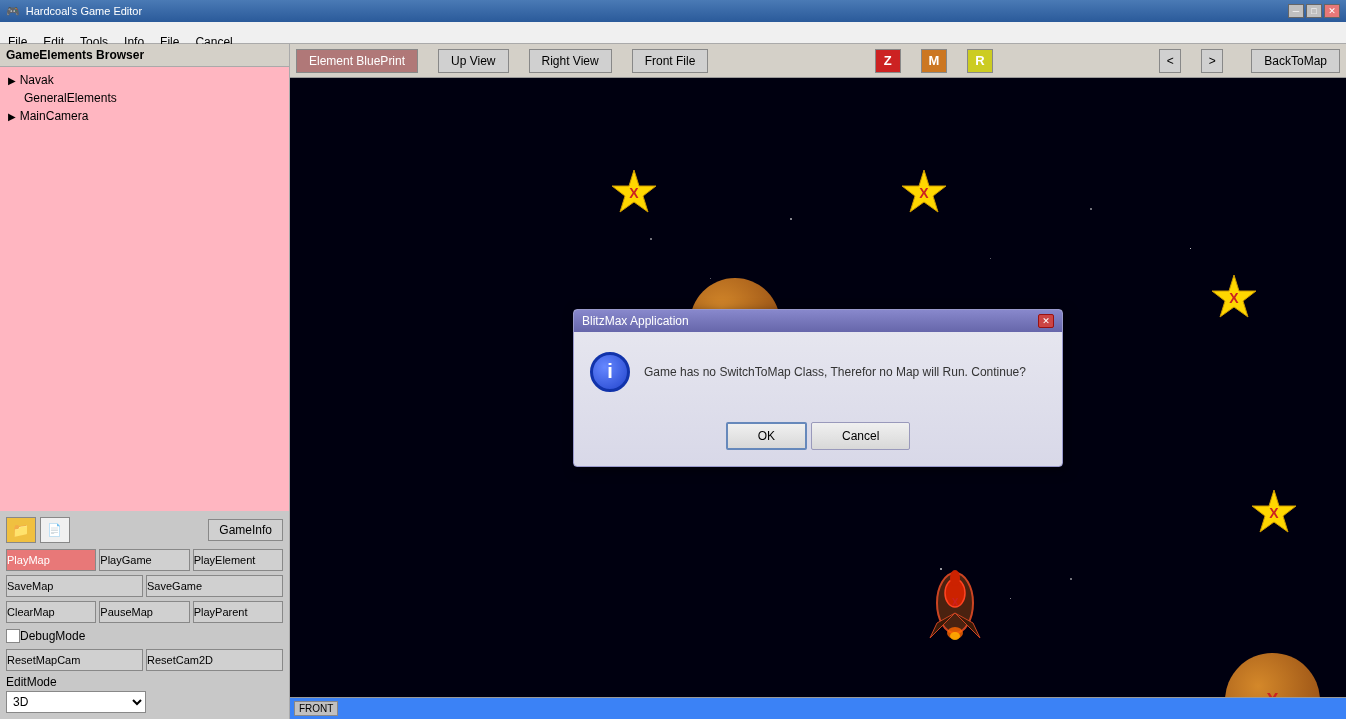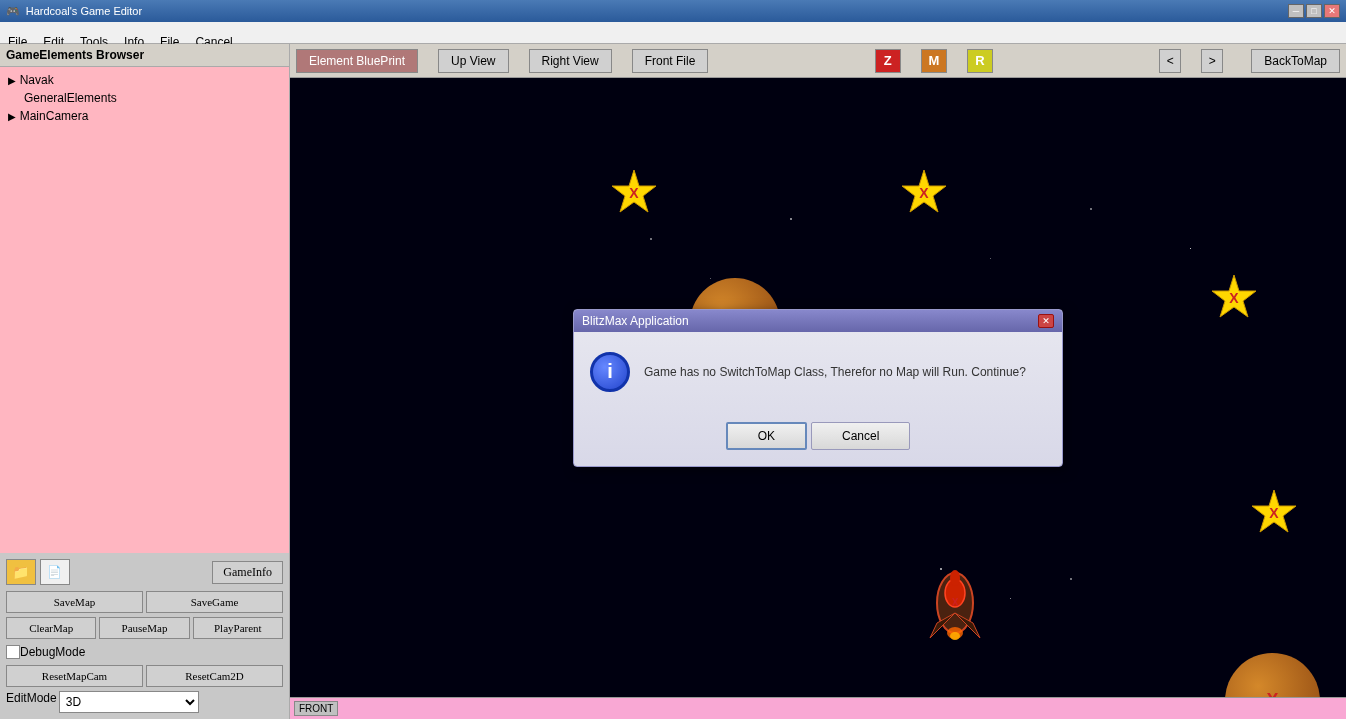--- a/index.html
+++ b/index.html
@@ -112,23 +112,22 @@
       border: 1px solid #888;
       cursor: pointer;
       font-size: 12px;
     }
     .action-btn {
       padding: 4px 0;
       background: #d0d0d0;
       border: 1px solid #888;
       cursor: pointer;
       font-size: 11px;
-      text-align: center;
+      text-align: left;
       flex: 1;
-      font-family: Liberation Serif, serif;
     }
     .btn-row {
       display: flex;
       gap: 3px;
     }
     .action-btn.accent {
       background: #e87878;
       color: white;
     }
     #debug-row {
@@ -140,21 +139,21 @@
       width: 14px; height: 14px;
       border: 1px solid #888;
       background: white;
     }
     #reset-row {
       display: flex;
       gap: 3px;
     }
     #editmode-row {
       display: flex;
-      flex-direction: row;
+      flex-direction: column;
       gap: 2px;
     }
     #editmode-select {
       width: 140px;
       padding: 2px;
       background: white;
       border: 1px solid #888;
       font-size: 12px;
     }
 
@@ -292,21 +291,21 @@
       font-size: 12px;
       border-radius: 2px;
     }
     .dialog-btn.ok-btn {
       border: 2px solid #6688bb;
     }
 
     
     #bottom-strip {
       height: 22px;
-      background: #f9a8d4;
+      background: #3b82f6;
       border-top: 1px solid #999;
       display: flex;
       align-items: center;
       padding: 0 4px;
     }
     #front-badge {
       background: #c0c0c0;
       border: 1px solid #888;
       padding: 1px 4px;
       font-size: 10px;
@@ -362,20 +361,25 @@
       </div>
     </div>
 
     <div id="sidebar-bottom">
       <div id="icon-row">
         <div class="icon-btn">📁</div>
         <div class="icon-btn doc">📄</div>
         <button id="gameinfo-btn" class="action-btn" style="flex:0; margin-left:auto;">GameInfo</button>
       </div>
 
+      <div class="btn-row">
+        <button class="action-btn accent">PlayMap</button>
+        <button class="action-btn">PlayGame</button>
+        <button class="action-btn">PlayElement</button>
+      </div>
       <div class="btn-row">
         <button class="action-btn">SaveMap</button>
         <button class="action-btn">SaveGame</button>
       </div>
       <div class="btn-row">
         <button class="action-btn">ClearMap</button>
         <button class="action-btn">PauseMap</button>
         <button class="action-btn">PlayParent</button>
       </div>
 

